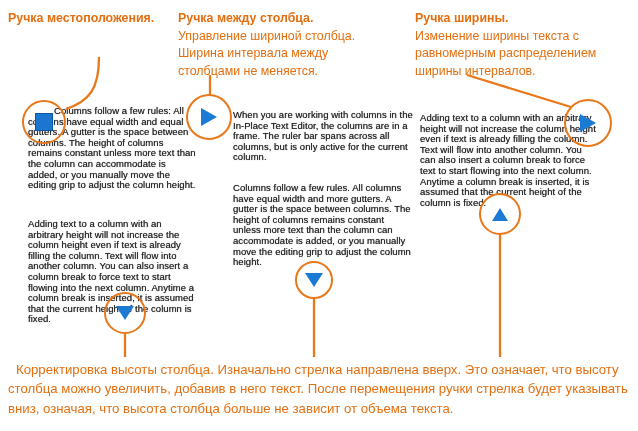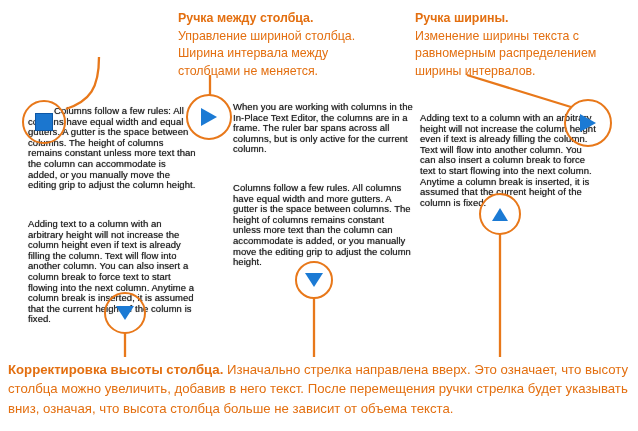--- a/index.html
+++ b/index.html
@@ -4,21 +4,21 @@
 <style>
   html,body{margin:0;padding:0;background:#ffffff;}
   .canvas{
     position:relative;width:638px;height:431px;background:#ffffff;
     font-family:"Liberation Sans", sans-serif;overflow:hidden;
   }
   
   .callout{position:absolute;color:#E36F10;font-size:12.4px;line-height:17.6px;}
   .callout .t{font-weight:bold;}
   .note{position:absolute;color:#E36F10;font-size:13.2px;line-height:19.4px;}
-  .note .t{font-weight:bold;}
+  .note .t{font-weight:normal;margin-left:8px;}
   
   .copy{
     position:absolute;color:#222222;font-size:9.5px;line-height:10.6px;
     letter-spacing:0.05px;text-shadow:0 0 0.8px rgba(60,60,60,0.85);
   }
   
   .ring{
     position:absolute;border:2.4px solid #E8781A;border-radius:50%;
     box-sizing:border-box;display:flex;align-items:center;justify-content:center;
     background:transparent;
@@ -33,37 +33,37 @@
   .tri-down{border-left:9px solid transparent;border-right:9px solid transparent;border-top:14px solid #1B7AD4;}
   .tri-up{border-left:8px solid transparent;border-right:8px solid transparent;border-bottom:13px solid #1B7AD4;}
   svg.lines{position:absolute;left:0;top:0;pointer-events:none;}
 </style>
 </head>
 <body>
 
 <div class="canvas">
 
   <div class="callout" style="left:8px;top:10px;width:172px;">
-    <br>
+    <span class="t">Ручка местоположения.</span><br>
   </div>
 
   <div class="callout" style="left:178px;top:10px;width:214px;">
     <span class="t">Ручка между столбца.</span><br>
     <span>Управление шириной столбца. Ширина интервала между столбцами не меняется.</span>
   </div>
 
   <div class="callout" style="left:415px;top:10px;width:212px;">
     <span class="t">Ручка ширины.</span><br>
     <span>Изменение ширины текста с равномерным распределением ширины интервалов.</span>
   </div>
 
   <div class="copy" style="left:28px;top:106px;width:168px;text-indent:26px;">Columns follow a few rules: All columns have equal width and equal gutters. A gutter is the space between columns. The height of columns remains constant unless more text than the column can accommodate is added, or you manually move the editing grip to adjust the column height.</div>
   <div class="copy" style="left:28px;top:219px;width:168px;">Adding text to a column with an arbitrary height will not increase the column height even if text is already filling the column. Text will flow into another column. You can also insert a column break to force text to start flowing into the next column. Anytime a column break is inserted, it is assumed that the current height of the column is fixed.</div>
 
-  <div class="copy" style="left:233px;top:102px;width:180px;">When you are working with columns in the In-Place Text Editor, the columns are in a frame. The ruler bar spans across all columns, but is only active for the current column.</div>
+  <div class="copy" style="left:233px;top:110px;width:180px;">When you are working with columns in the In-Place Text Editor, the columns are in a frame. The ruler bar spans across all columns, but is only active for the current column.</div>
   <div class="copy" style="left:233px;top:183px;width:180px;">Columns follow a few rules. All columns have equal width and more gutters. A gutter is the space between columns. The height of columns remains constant unless more text than the column can accommodate is added, or you manually move the editing grip to adjust the column height.</div>
 
   <div class="copy" style="left:420px;top:113px;width:178px;">Adding text to a column with an arbitrary height will not increase the column height even if text is already filling the column. Text will flow into another column. You can also insert a column break to force text to start flowing into the next column. Anytime a column break is inserted, it is assumed that the current height of the column is fixed.</div>
 
   <svg class="lines" width="638" height="431" viewBox="0 0 638 431">
     <path d="M99,57 C99,88 90,101 66,109" fill="none" stroke="#E8781A" stroke-width="2.3"></path>
     <path d="M210,75 L210,96" fill="none" stroke="#E8781A" stroke-width="2.3"></path>
     <path d="M467,75 L571,107" fill="none" stroke="#E8781A" stroke-width="2.3"></path>
     <path d="M125,332 L125,357" fill="none" stroke="#E8781A" stroke-width="2.3"></path>
     <path d="M314,297 L314,357" fill="none" stroke="#E8781A" stroke-width="2.3"></path>

